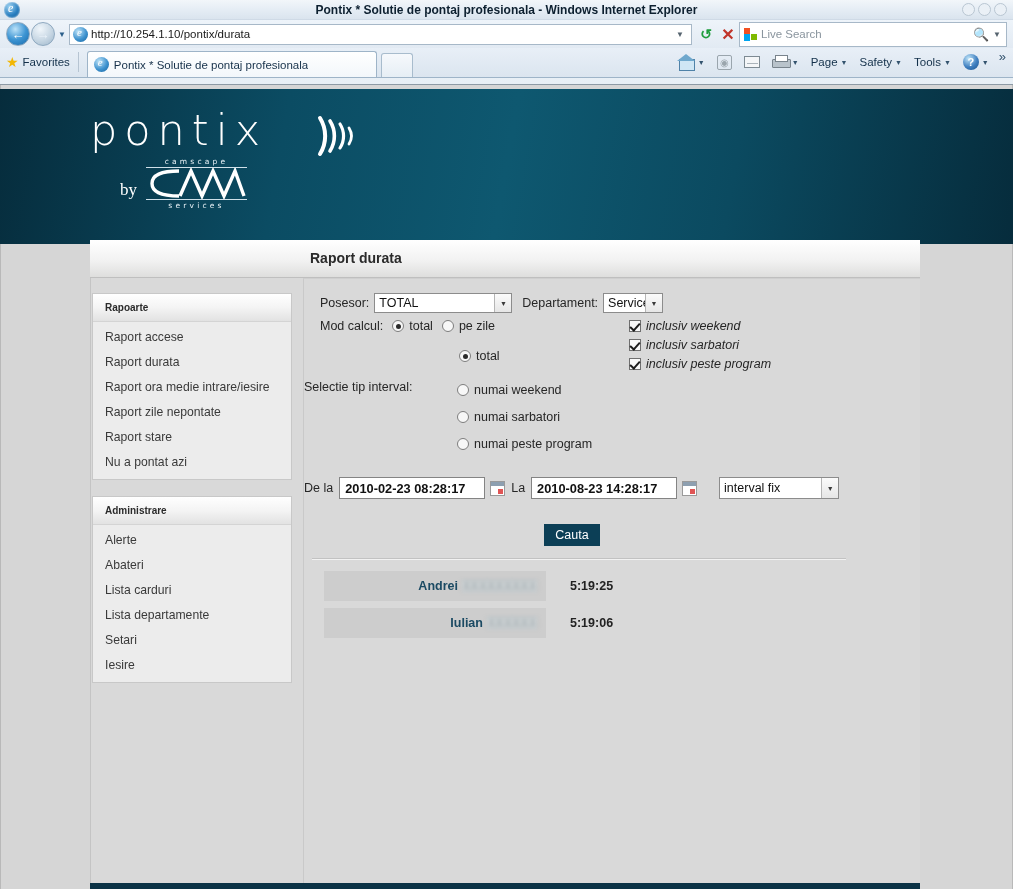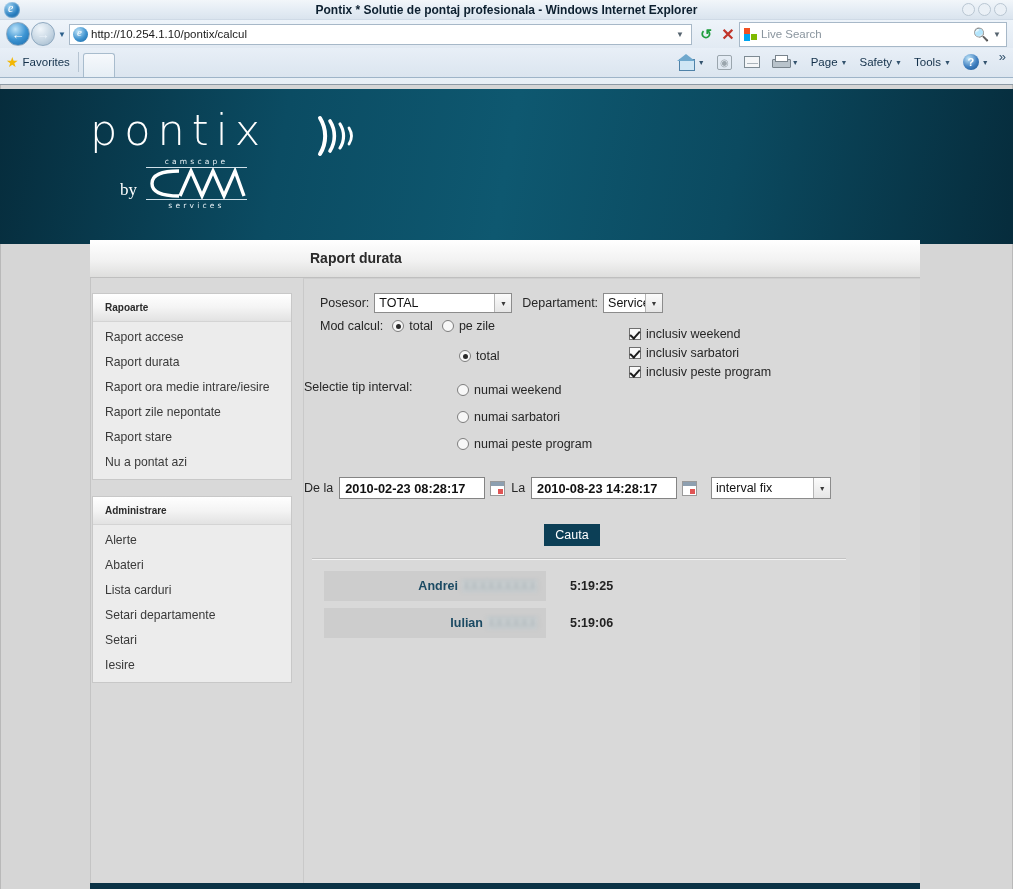--- a/index.html
+++ b/index.html
@@ -250,21 +250,21 @@
     width:12px;height:12px;border:1px solid #6f6f6f;background:#f9f9f9;
     display:inline-block;position:relative;vertical-align:-2px;
   }
   .cbox.on::after{
     content:"";position:absolute;left:2px;top:0px;width:4px;height:8px;
     border:solid #1d1d1d;border-width:0 2px 2px 0;transform:rotate(42deg);
   }
   .opt { font-size:12.5px;color:#262626; display:flex;align-items:center;gap:5px;}
 
   .mid-col { position:absolute; left:155px; top:70px; }
-  .right-col { position:absolute; left:325px; top:48px; }
+  .right-col { position:absolute; left:325px; top:40px;font-style:italic; }
   .right-col .opt { margin-bottom:5px; }
 
   .sel-tip-lbl { position:absolute; left:0px; top:101px; font-size:12.5px;color:#262626;}
   .tip-opts { position:absolute; left:153px; top:104px; }
   .tip-opts .opt { margin-bottom:13px; }
 
   .date-row { position:absolute; left:0px; top:198px; display:flex;align-items:center;gap:0; }
   .txtinput {
     height:22px; background:#fff; border:1px solid #848484;
     font-size:12.8px; font-weight:bold; color:#111;
@@ -326,39 +326,43 @@
       <span></span>
     </div>
   </div>
 
   <div class="navrow">
     <div class="nav-back">←</div>
     <div class="nav-fwd">→</div>
     <div class="nav-hist">▼</div>
     <div class="urlbar">
       <div class="favicon"></div>
-      <div class="urltext">http://10.254.1.10/pontix/calcul</div>
+      <div class="urltext">http://10.254.1.10/pontix/durata</div>
       <div class="url-caret">▼</div>
     </div>
     <div class="ico-btn refresh-ico">↺</div>
     <div class="ico-btn stop-ico">✕</div>
     <div class="searchbox">
       <div class="mslogo"></div>
       <div class="sph">Live Search</div>
       <div class="search-go">🔍</div>
       <div class="search-drop">▼</div>
     </div>
   </div>
 
   <div class="cmdrow">
     <div class="fav-btn">
       <span class="star-ico">★</span>
       <span class="fav-lbl">Favorites</span>
     </div>
     <div class="fav-sep"></div>
+    <div class="tab">
+      <span class="favicon-sm"></span>
+      <span class="tab-title">Pontix * Solutie de pontaj profesionala</span>
+    </div>
     <div class="newtab"></div>
     <div class="cmd-right">
       <div class="cmd-item">
         <span class="home-ico"></span>
         <span class="caret-sm">▼</span>
       </div>
       <div class="cmd-item">
         <span class="rss-ico">◉</span>
       </div>
       <div class="cmd-item">
@@ -443,21 +447,21 @@
             <div class="side-item">Nu a pontat azi</div>
           </div>
         </div>
 
         <div class="side-box">
           <div class="side-box-hd">Administrare</div>
           <div class="side-box-body">
             <div class="side-item">Alerte</div>
             <div class="side-item">Abateri</div>
             <div class="side-item">Lista carduri</div>
-            <div class="side-item">Setari departamente</div>
+            <div class="side-item">Lista departamente</div>
             <div class="side-item">Setari</div>
             <div class="side-item">Iesire</div>
           </div>
         </div>
       </div>
 
       <div class="main-area">
         <div class="form-inner">
 
           <div class="row">
@@ -523,21 +527,21 @@
             </div>
           </div>
 
           <div class="date-row">
             <span class="lbl">De la</span>
             <div class="txtinput" style="width:146px;margin-left:6px;">2010-02-23 08:28:17</div>
             <div class="cal-btn"></div>
             <span class="lbl">La</span>
             <div class="txtinput" style="width:146px;margin-left:6px;">2010-08-23 14:28:17</div>
             <div class="cal-btn"></div>
-            <div class="sel sel-interval" style="height:22px;margin-left:8px;">
+            <div class="sel sel-interval" style="height:22px;margin-left:16px;">
               <span>interval fix</span>
               <span class="arrowbox" style="height:20px;">▼</span>
             </div>
           </div>
 
           <div class="btn-cauta">Cauta</div>
 
           <div class="hrule"></div>
 
           <div class="results">

